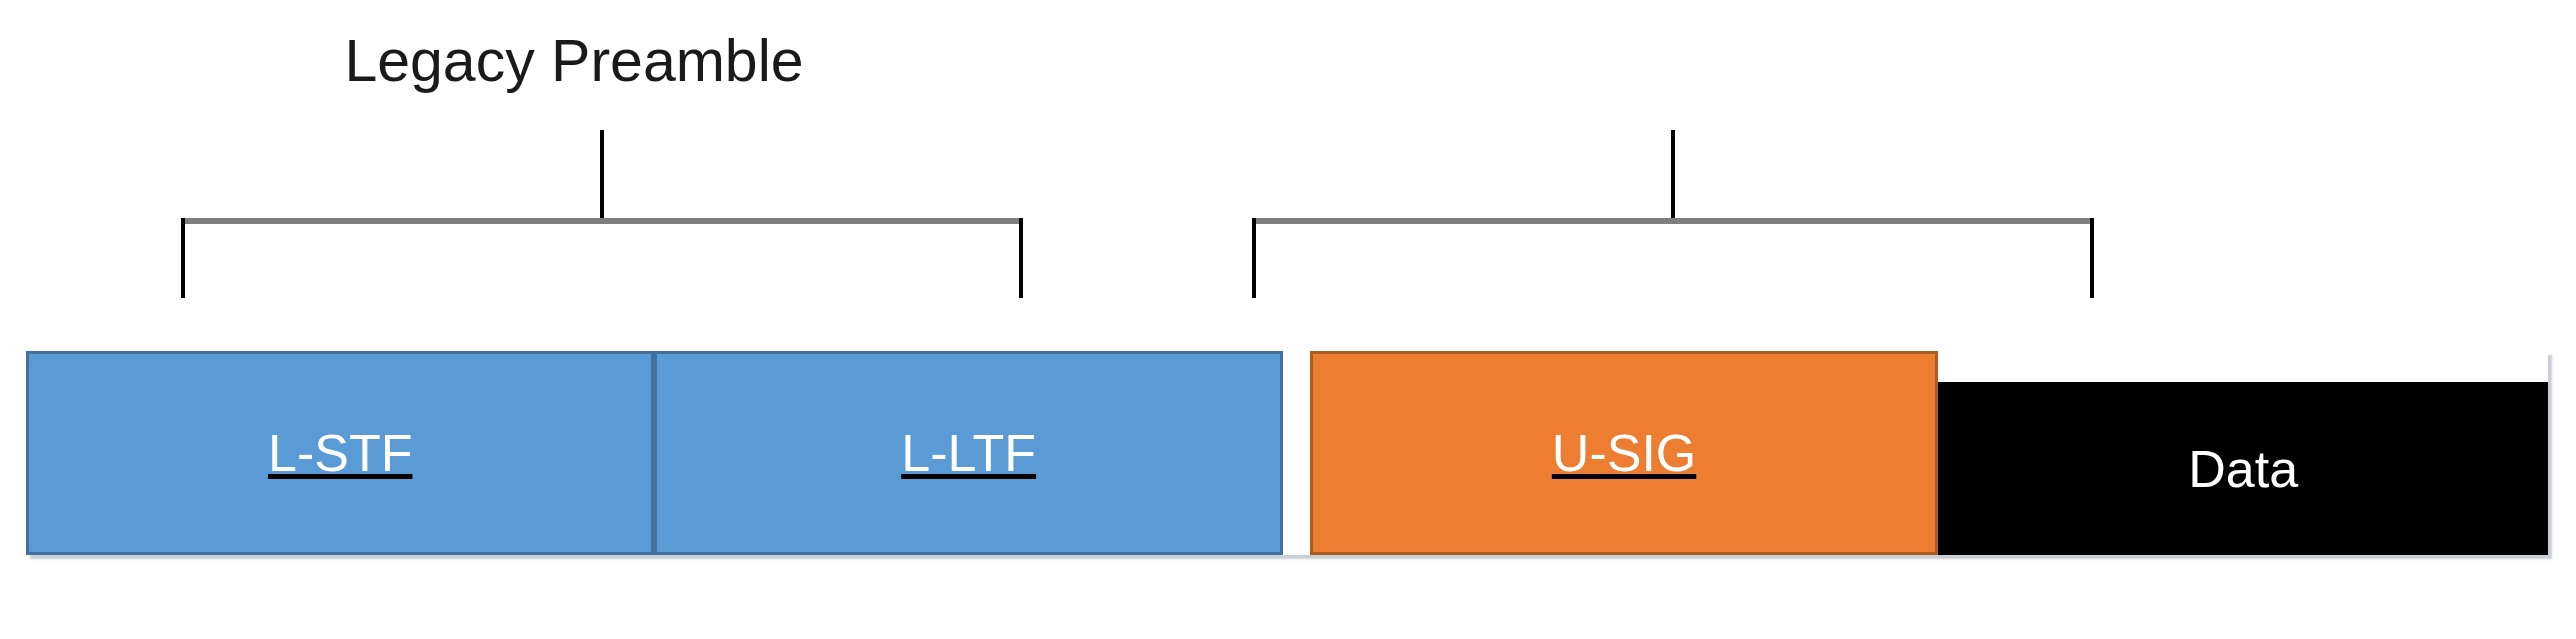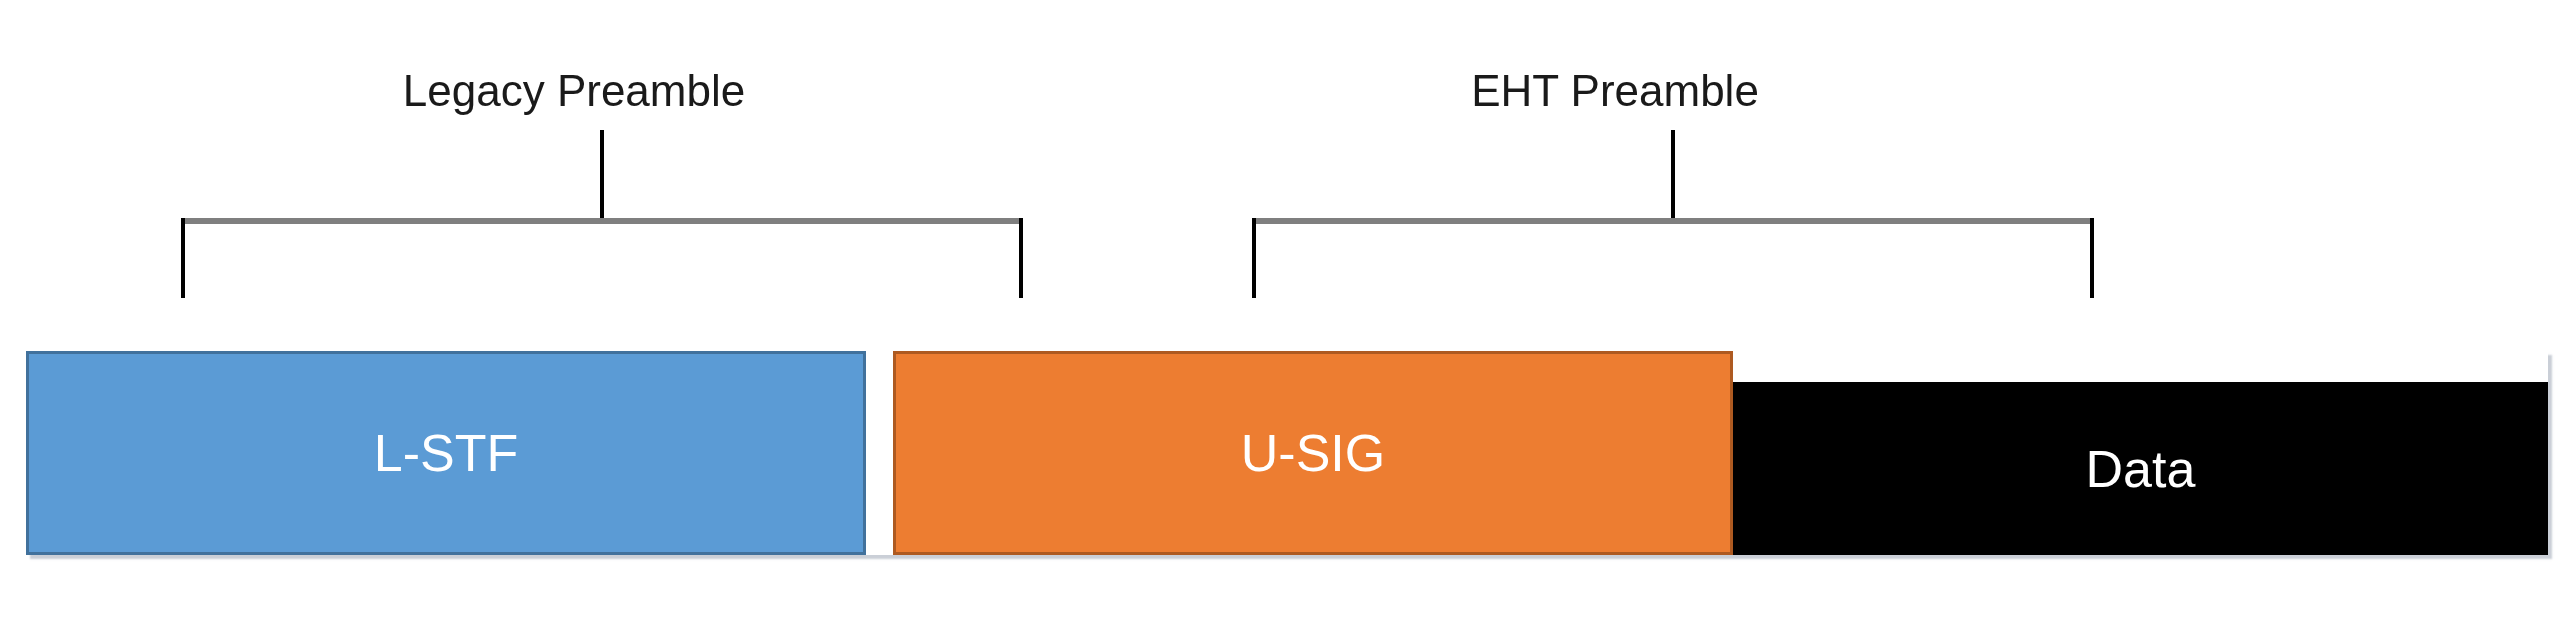--- a/index.html
+++ b/index.html
@@ -14,25 +14,24 @@
     background: #ffffff;
     overflow: hidden;
     font-family: "Liberation Sans", sans-serif;
   }
 
   
   .section-label {
     position: absolute;
     top: 29px;
     transform: translateX(-50%);
-    font-size: 44px;
+    font-size: 59px;
     line-height: 1.1;
     color: var(--label-text, #1a1a1a);
     white-space: nowrap;
-    margin-top: 38px;
   }
   .section-label.legacy { left: 574px; }
   .section-label.eht    { left: 1615px; }
 
   
   .stem {
     position: absolute;
     top: 130px;
     width: 4.3px;
     height: 91px;
@@ -66,20 +65,21 @@
 
   
   .row {
     position: absolute;
     left: 26px;
     top: 351px;
     width: 2522px;
     height: 204px;
     display: flex;
     box-shadow: 3.5px 4.3px 1.7px rgba(150, 160, 175, 0.5);
+    text-decoration: underline;
   }
   .cell {
     flex: 1 1 0;
     display: flex;
     align-items: center;
     justify-content: center;
     box-sizing: border-box;
     font-size: 52px;
     color: var(--block-text, #ffffff);
     white-space: nowrap;
@@ -101,37 +101,39 @@
     margin-top: 31px;
   }
 </style>
 </head>
 <body>
 
 <div class="canvas" style="--legacy-fill: #5b9bd5; --legacy-border: #41719c; --eht-fill: #ed7d31; --eht-border: #ae5a21; --data-fill: #000000; --block-text: #ffffff; --bracket-line: #7f7f7f; --tick-line: #000000; --label-text: #1a1a1a;">
 
   <div class="section-label legacy">Legacy Preamble</div>
 
-  <div class="section-label eht">EHT Preamble</div>
 
   <div class="stem legacy"></div>
   <div class="stem eht"></div>
 
   <div class="bracket legacy"></div>
   <div class="bracket eht"></div>
 
   <div class="tick t1"></div>
   <div class="tick t2"></div>
   <div class="tick t3"></div>
   <div class="tick t4"></div>
 
   <div class="row">
     <div class="cell legacy">
       <span>L-STF</span>
     </div>
+    <div class="cell legacy">
+      <span>L-LTF</span>
+    </div>
     <div class="cell eht">
       <span>U-SIG</span>
     </div>
     <div class="cell data">
       <span>Data</span>
     </div>
   </div>
 
 </div>
 

